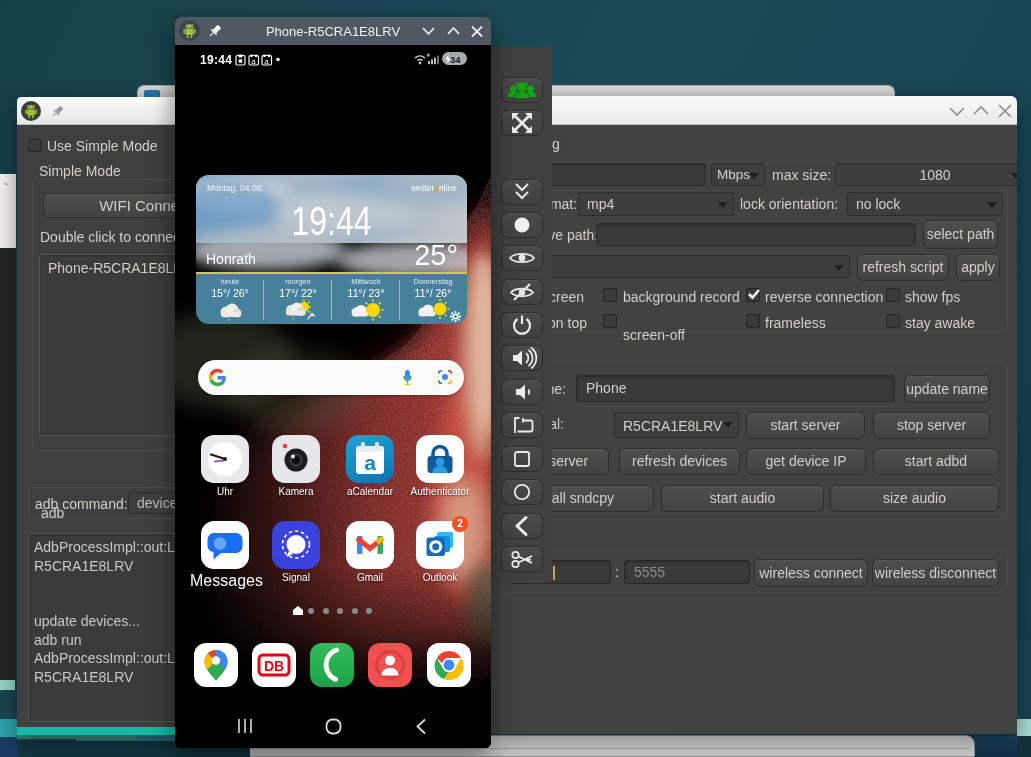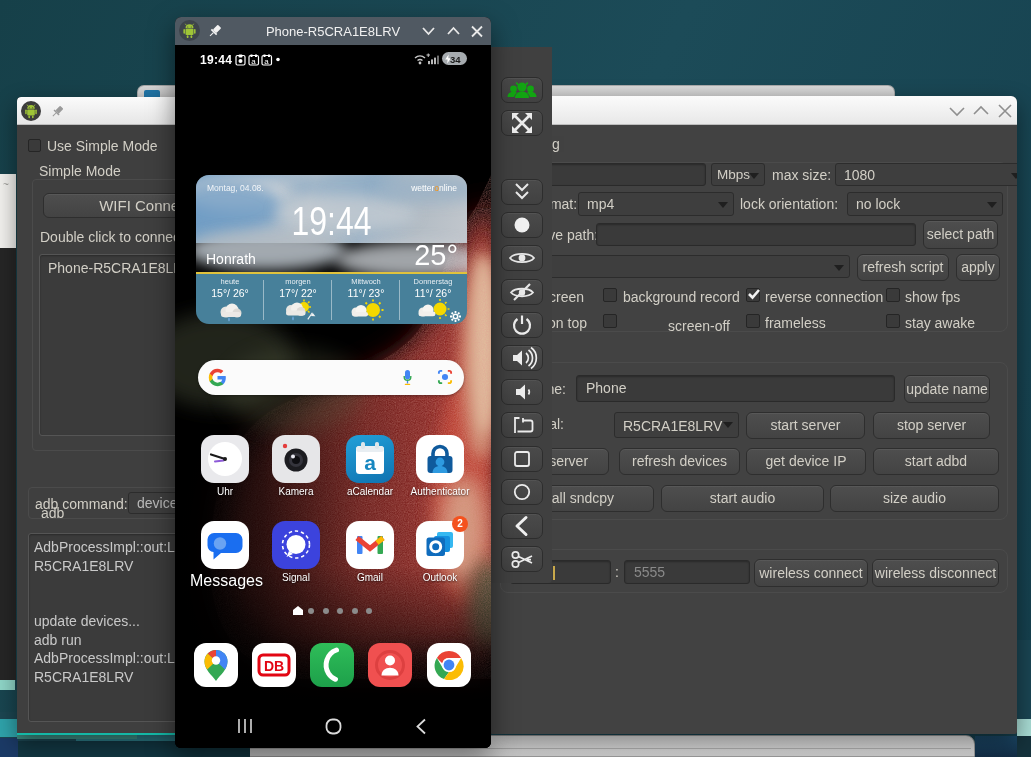--- a/index.html
+++ b/index.html
@@ -58,21 +58,21 @@
 <div class="abs" style="left:0; top:0; width:527px; height:638px; overflow:hidden;">
 
   <div class="grp" style="left:10px; top:66px; width:508px; height:170px;"></div>
   <div class="grp" style="left:10px; top:266px; width:508px; height:158px;"></div>
   <div class="grp" style="left:10px; top:453px; width:508px; height:44px;"></div>
   <div class="lbl" style="left:58px; top:40px; background:#414141; padding:0 4px;">g</div>
 
   <div class="inp" style="left:20px; top:67px; width:196px; height:23px;"></div>
   <div class="cmb" style="left:221px; top:67px; width:54px; height:23px; padding-left:5px; font-size:13.5px;">Mbps</div>
   <div class="lbl" style="left:282px; top:71px;">max size:</div>
-  <div class="cmb" style="left:345px; top:67px; width:192px; height:23px;">1080</div>
+  <div class="cmb" style="left:345px; top:67px; width:192px; height:23px;text-align:center;">1080</div>
 
   <div class="lbl" style="left:0px; top:100px; width:81px; text-align:right;">record format:</div>
   <div class="cmb" style="left:88px; top:96px; width:156px; height:24px;">mp4</div>
   <div class="lbl" style="left:250px; top:100px;">lock orientation:</div>
   <div class="cmb" style="left:357px; top:96px; width:156px; height:24px;">no lock</div>
 
   <div class="lbl" style="left:0px; top:131px; width:98px; text-align:right;">record save path:</div>
   <div class="inp" style="left:106px; top:127px; width:320px; height:23px;"></div>
   <div class="btn" style="left:433px; top:124px; width:75px; height:29px; line-height:27px;">select path</div>
 
@@ -86,21 +86,21 @@
   <div class="cb" style="left:256px; top:192px;"></div>
   <svg class="abs" style="left:256px; top:190px;" width="16" height="16" viewBox="0 0 16 16">
         <path d="M3 8 L6.5 11.5 L13 4" stroke="#f2f2f2" stroke-width="2.6" fill="none"></path>
       </svg>
   <div class="lbl" style="left:275px; top:193px;">reverse connection</div>
   <div class="cb" style="left:396px; top:192px;"></div>
   <div class="lbl" style="left:415px; top:193px;">show fps</div>
 
   <div class="lbl" style="left:0px; top:219px; width:97px; text-align:right;">always on top</div>
   <div class="cb" style="left:113px; top:218px;"></div>
-  <div class="lbl" style="left:133px; top:222px;margin-left:45px;">screen-off</div>
+  <div class="lbl" style="left:133px; top:231px;">screen-off</div>
   <div class="cb" style="left:256px; top:218px;"></div>
   <div class="lbl" style="left:275px; top:219px;">frameless</div>
   <div class="cb" style="left:396px; top:218px;"></div>
   <div class="lbl" style="left:415px; top:219px;">stay awake</div>
 
   <div class="lbl" style="left:0px; top:285px; width:76px; text-align:right;">name:</div>
   <div class="inp" style="left:86px; top:279px; width:319px; height:27px; color:#d2cfc6; font-size:14px; line-height:25px; padding-left:9px;">Phone</div>
   <div class="btn" style="left:414px; top:279px; width:86px; height:28px; line-height:26px;">update name</div>
 
   <div class="lbl" style="left:0px; top:320px; width:74px; text-align:right;">serial:</div>
@@ -119,21 +119,21 @@
 
   <div class="inp" style="left:20px; top:464px; width:101px; height:24px;"></div>
   <div class="abs" style="left:63px; top:470px; width:2px; height:14px; background:#c8a84b;"></div>
   <div class="lbl" style="left:125px; top:468px;">:</div>
   <div class="inp" style="left:134px; top:464px; width:126px; height:24px; color:#8a8a8a; font-size:14px; line-height:22px; padding-left:9px;">5555</div>
   <div class="btn" style="left:382px; top:463px; width:127px; height:28px; line-height:26px;">wireless disconnect</div>
   <div class="btn" style="left:264px; top:463px; width:114px; height:28px; line-height:26px;">wireless connect</div>
 </div>
 </div>
 
-<div id="leftwin" class="abs" style="left:17px; top:97px; width:168px; height:638px; background:#3f3f3f; border-radius:4px 0 0 0; z-index:10; box-shadow:0 8px 22px rgba(0,0,0,.45); overflow:hidden; border-bottom:2px solid #14b8a6;">
+<div id="leftwin" class="abs" style="left:17px; top:97px; width:168px; height:638px; background:#3f3f3f; border-radius:4px 0 0 0; z-index:10; box-shadow:0 8px 22px rgba(0,0,0,.45); overflow:hidden; border-bottom:8px solid #14b8a6;">
   <div class="abs" style="left:0; top:0; width:168px; height:28px; background:linear-gradient(#fbfbfb,#e6e6e6); border-radius:4px 0 0 0; border-bottom:1px solid #bdbdbd;"></div>
   <svg class="abs" style="left:4px; top:4px;" width="20" height="20" viewBox="0 0 20 20">
       <circle cx="10" cy="10" r="10" fill="#3c3c3c"></circle>
       <g fill="#9fc437">
         <path d="M6.2 7.8 a3.8 3.8 0 0 1 7.6 0 z"></path>
         <circle cx="8.3" cy="6.7" r="0.55" fill="#3c3c3c"></circle>
         <circle cx="11.7" cy="6.7" r="0.55" fill="#3c3c3c"></circle>
         <path d="M7 5 L6 3.6 M13 5 L14 3.6" stroke="#9fc437" stroke-width="0.8"></path>
         <rect x="6.2" y="8.4" width="7.6" height="6" rx="1"></rect>
         <rect x="4.2" y="8.6" width="1.5" height="4.6" rx="0.75"></rect>

